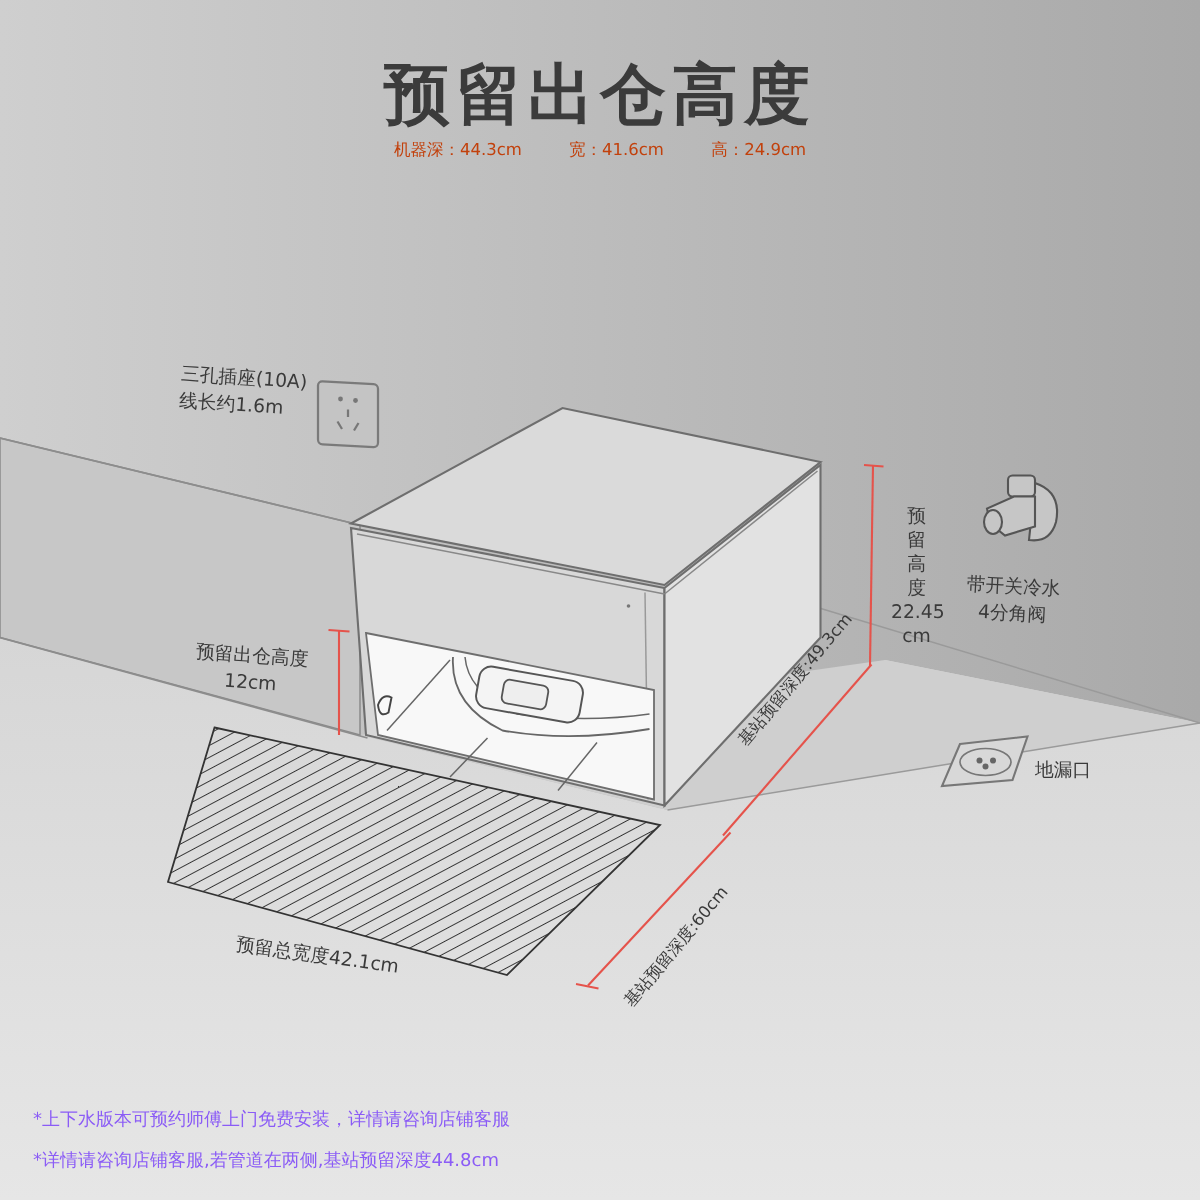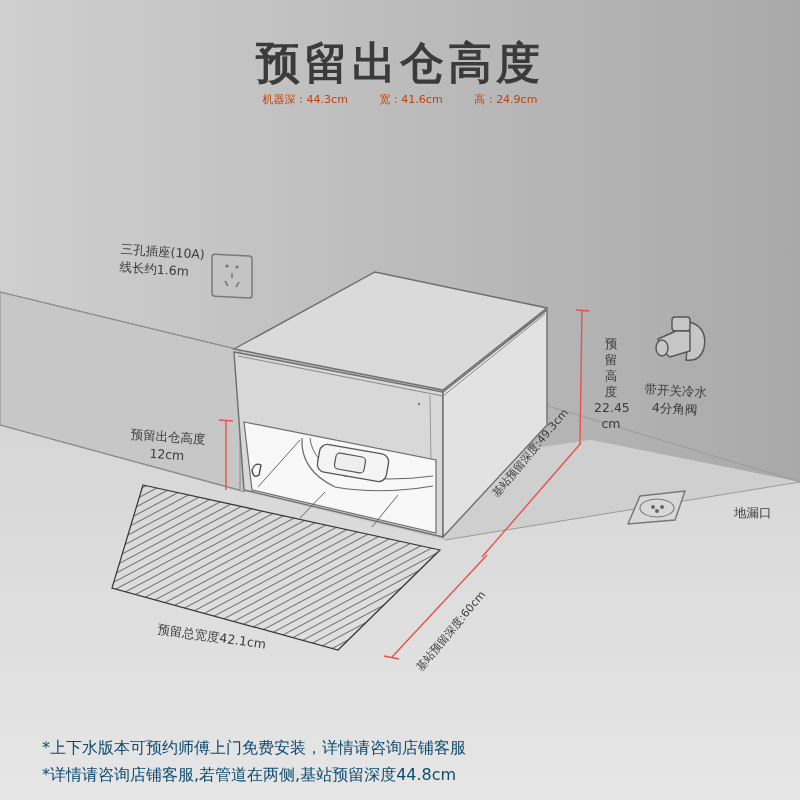--- a/index.html
+++ b/index.html
@@ -4,21 +4,21 @@
   <style>
     html, body { margin:0; padding:0; }
     body { width:800px; height:800px; position:relative; overflow:hidden;
       font-family:"DejaVu Sans", "Liberation Sans", sans-serif; color:#333; }
     #scene { position:absolute; left:0; top:0; width:800px; height:800px; }
     .txt { position:absolute; color:#3a3a3a; white-space:nowrap; }
     .title { left:0; width:800px; top:34px; text-align:center; font-size:44px; font-weight:bold; color:#3b3b3b; letter-spacing:4px; }
     .dims { left:0; width:800px; top:92px; text-align:center; font-size:11px; color:#c2410c; }
     .dims span { margin:0 14px; }
     .lbl { font-size:12.5px; line-height:18px; }
-    .note { left:22px; font-size:16px; color:#0c4a6e;margin-left:20px; }
+    .note { left:22px; font-size:12px; color:#8b5cf6; }
   </style>
 </head>
 <body>
 
 <svg id="scene" viewBox="0 0 800 800" xmlns="http://www.w3.org/2000/svg">
   <defs>
     <linearGradient id="wallGrad" x1="0" y1="0" x2="1" y2="0">
       <stop offset="0" stop-color="#cfcfcf"></stop>
       <stop offset="1" stop-color="#a9a9a9"></stop>
     </linearGradient>
@@ -137,21 +137,21 @@
 <div class="txt lbl" style="left:644px; top:382px; text-align:center; transform:rotate(3deg);">
   <div>带开关冷水</div>
   <div>4分角阀</div>
 </div>
 
 <div class="txt lbl" style="left:130px; top:428px; text-align:center; transform:rotate(4deg);">
   <div>预留出仓高度</div>
   <div>12cm</div>
 </div>
 
-<div class="txt lbl" style="left:690px; top:504px;margin-left:44px;">地漏口</div>
+<div class="txt lbl" style="left:690px; top:504px;">地漏口</div>
 
 <div class="txt lbl" style="left:488px; top:490px; font-size:11px; transform:rotate(-50deg); transform-origin:left top;">基站预留深度:49.3cm</div>
 
 <div class="txt lbl" style="left:412px; top:664px; font-size:11px; transform:rotate(-50deg); transform-origin:left top;">基站预留深度:60cm</div>
 
 <div class="txt lbl" style="left:157px; top:628px; transform:rotate(8deg);">预留总宽度42.1cm</div>
 
 <div class="txt note" style="top:738px;">*上下水版本可预约师傅上门免费安装，详情请咨询店铺客服</div>
 <div class="txt note" style="top:765px;">*详情请咨询店铺客服,若管道在两侧,基站预留深度44.8cm</div>
 

